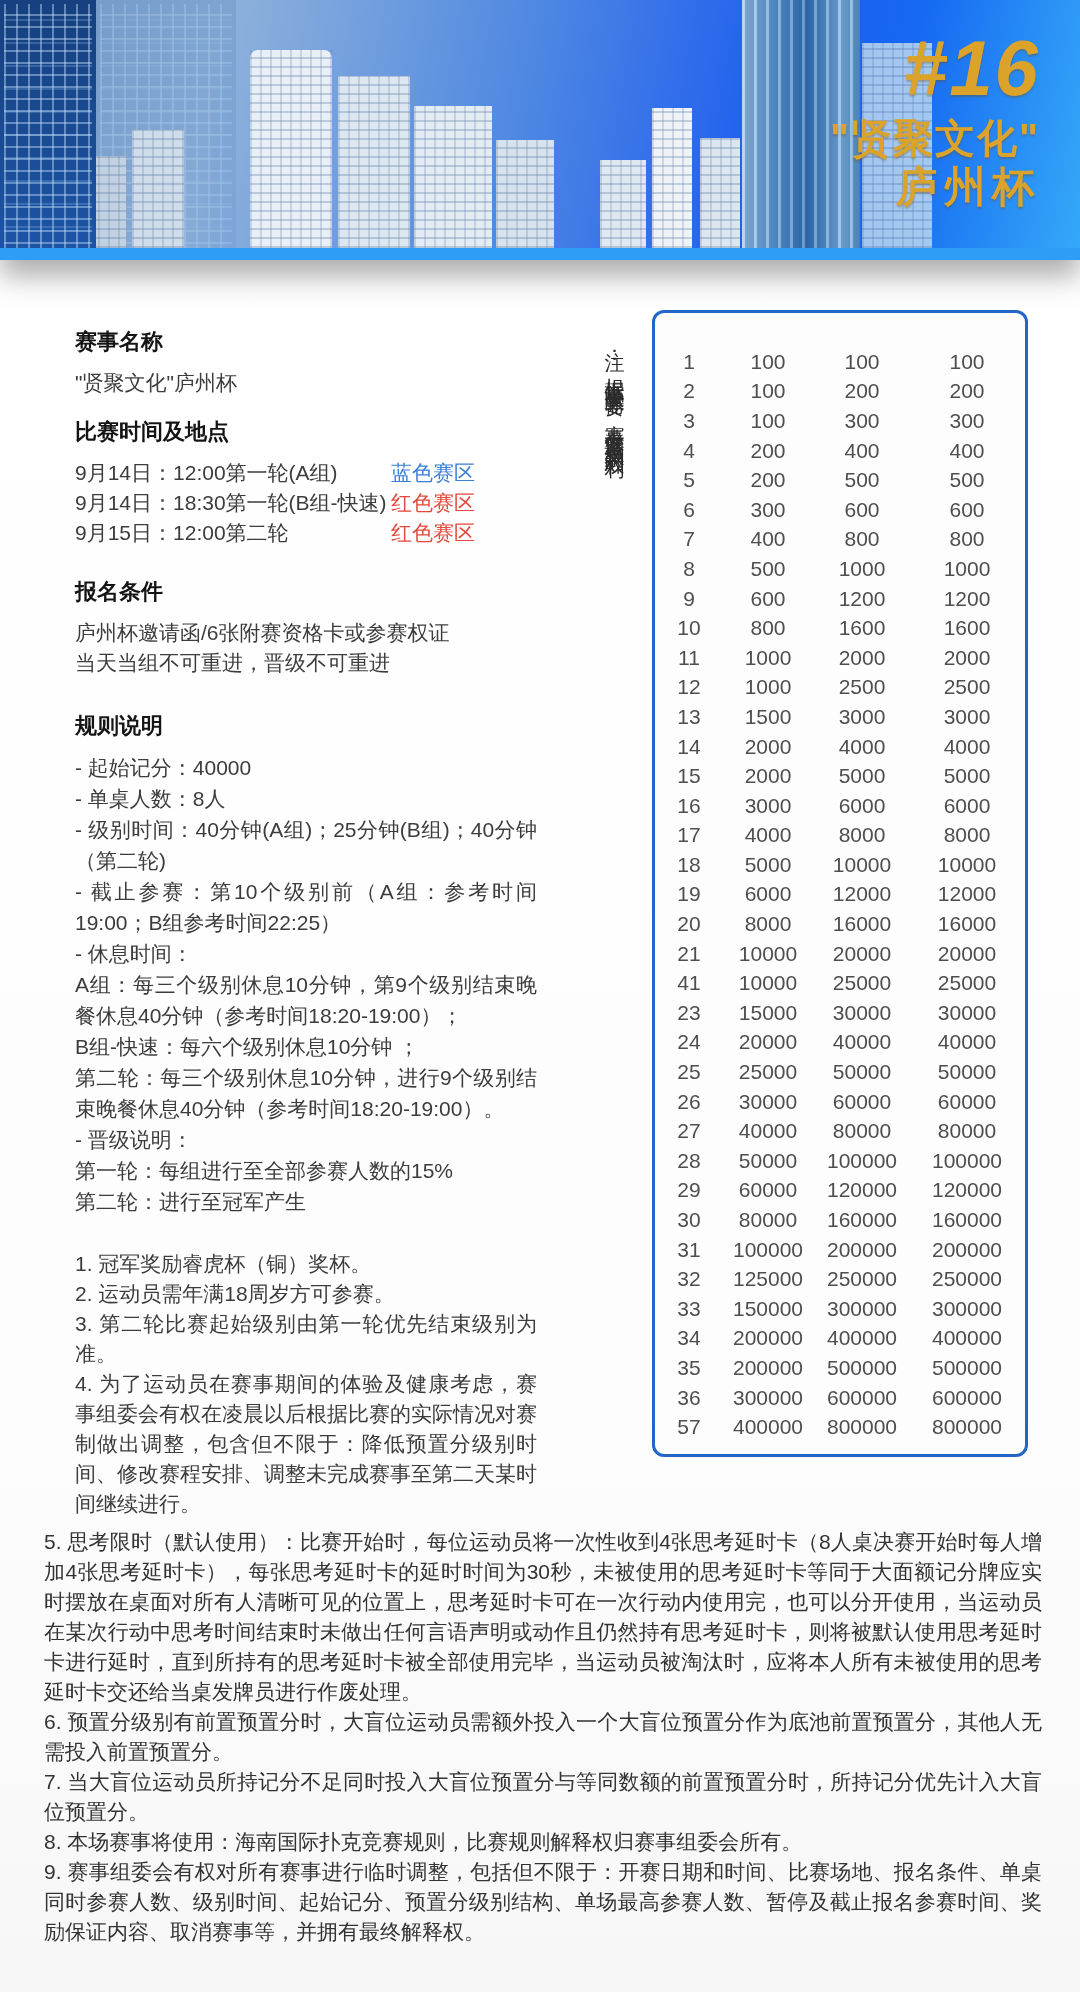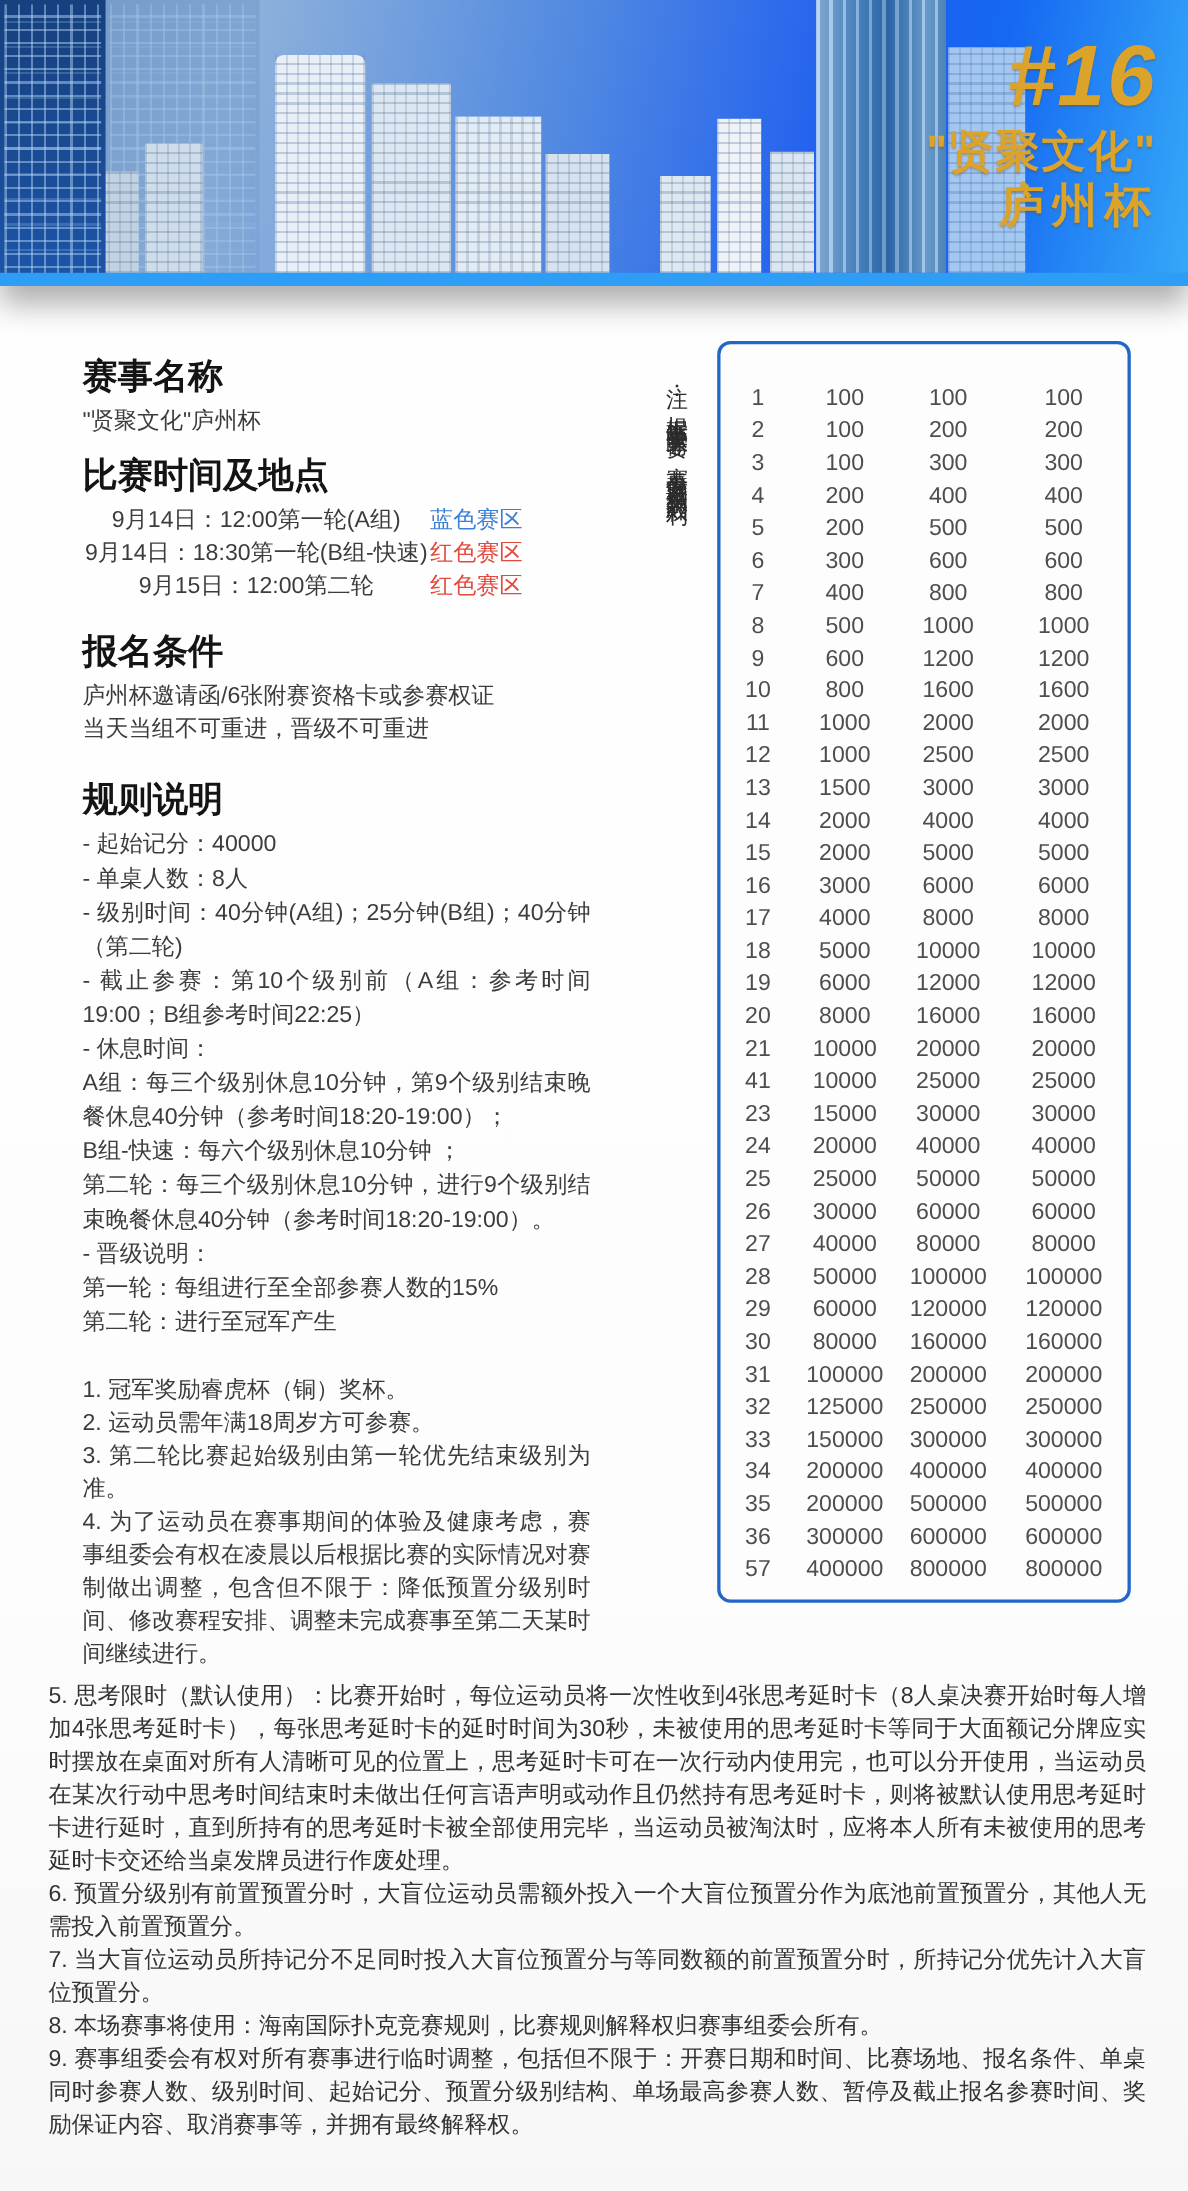--- a/index.html
+++ b/index.html
@@ -50,37 +50,37 @@
   .tower{
     left:742px;width:118px;height:248px;
     background:linear-gradient(90deg,#a3c8e8 0%,#5e9ad2 28%,#316fb2 55%,#82b6e2 85%,#5f97c8 100%);
   }
   .tower::after{
     content:"";position:absolute;inset:0;
     background-image:repeating-linear-gradient(90deg,rgba(255,255,255,.28) 0 3px,rgba(25,70,130,.25) 3px 12px);
   }
   .b10{left:862px;width:70px;height:205px;background:#bcd8f0;opacity:.85;}
   .banner-strip{position:absolute;left:0;bottom:0;width:100%;height:12px;background:#2d9df5;}
-  .banner-right{position:absolute;right:28px;top:28px;text-align:right;}
+  .banner-right{position:absolute;right:40px;top:28px;text-align:right;}
   .gold{color:#dca32b;text-shadow:0 2px 2px rgba(115,70,0,.35);}
   .event-no{font-size:78px;font-weight:800;font-style:italic;line-height:80px;letter-spacing:2px;}
   .title-q{font-size:40px;font-weight:800;line-height:48px;margin-top:6px;letter-spacing:2px;}
   .title-c{font-size:42px;font-weight:800;line-height:50px;letter-spacing:6px;}
   
   .content{display:flex;padding:64px 38px 0 75px;box-sizing:border-box;}
   .left-col{width:462px;flex:none;}
-  h2{font-size:32px;line-height:36px;margin:0 0 8px;color:#141414;font-weight:700;}
+  h2{font-size:22px;line-height:36px;margin:0 0 8px;color:#141414;font-weight:700;}
   .line{font-size:21px;line-height:30px;color:#3c3c3c;text-align:justify;}
   .rule-line{line-height:31px;}
   sec,section{display:block;}
   .sec1{margin-bottom:16px;}
   .sec2{margin-bottom:26px;}
   .sec3{margin-bottom:30px;}
   .sec4{margin-bottom:32px;}
-  .sched-rows{width:400px;text-align:center;}
+  .sched-rows{width:400px;}
   .sched-row{display:flex;font-size:21px;line-height:30px;}
   .sched-time{flex:1;color:#3c3c3c;}
   .sched-venue{flex:none;font-weight:400;}
   
   .right-col{margin-left:auto;display:flex;align-items:flex-start;}
   .vnote{
     writing-mode:vertical-rl;text-orientation:upright;
     font-size:20px;letter-spacing:3px;line-height:26px;color:#2b2b2b;
     height:540px;margin:12px 10px 0 0;
   }

